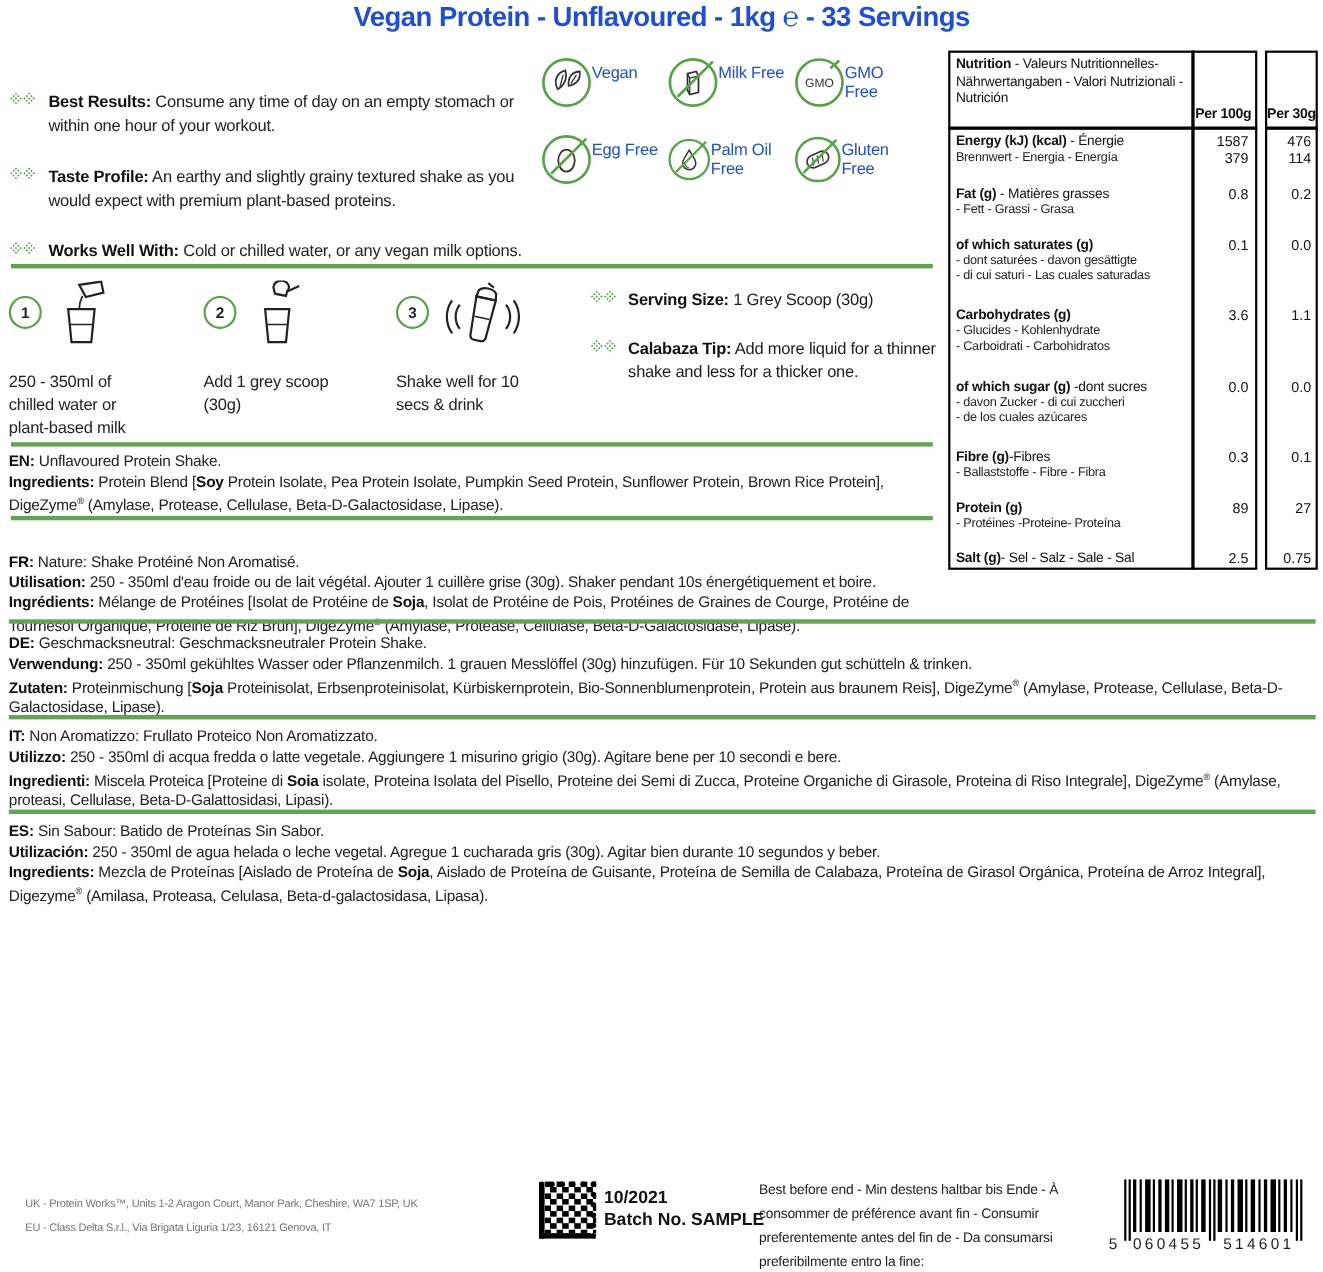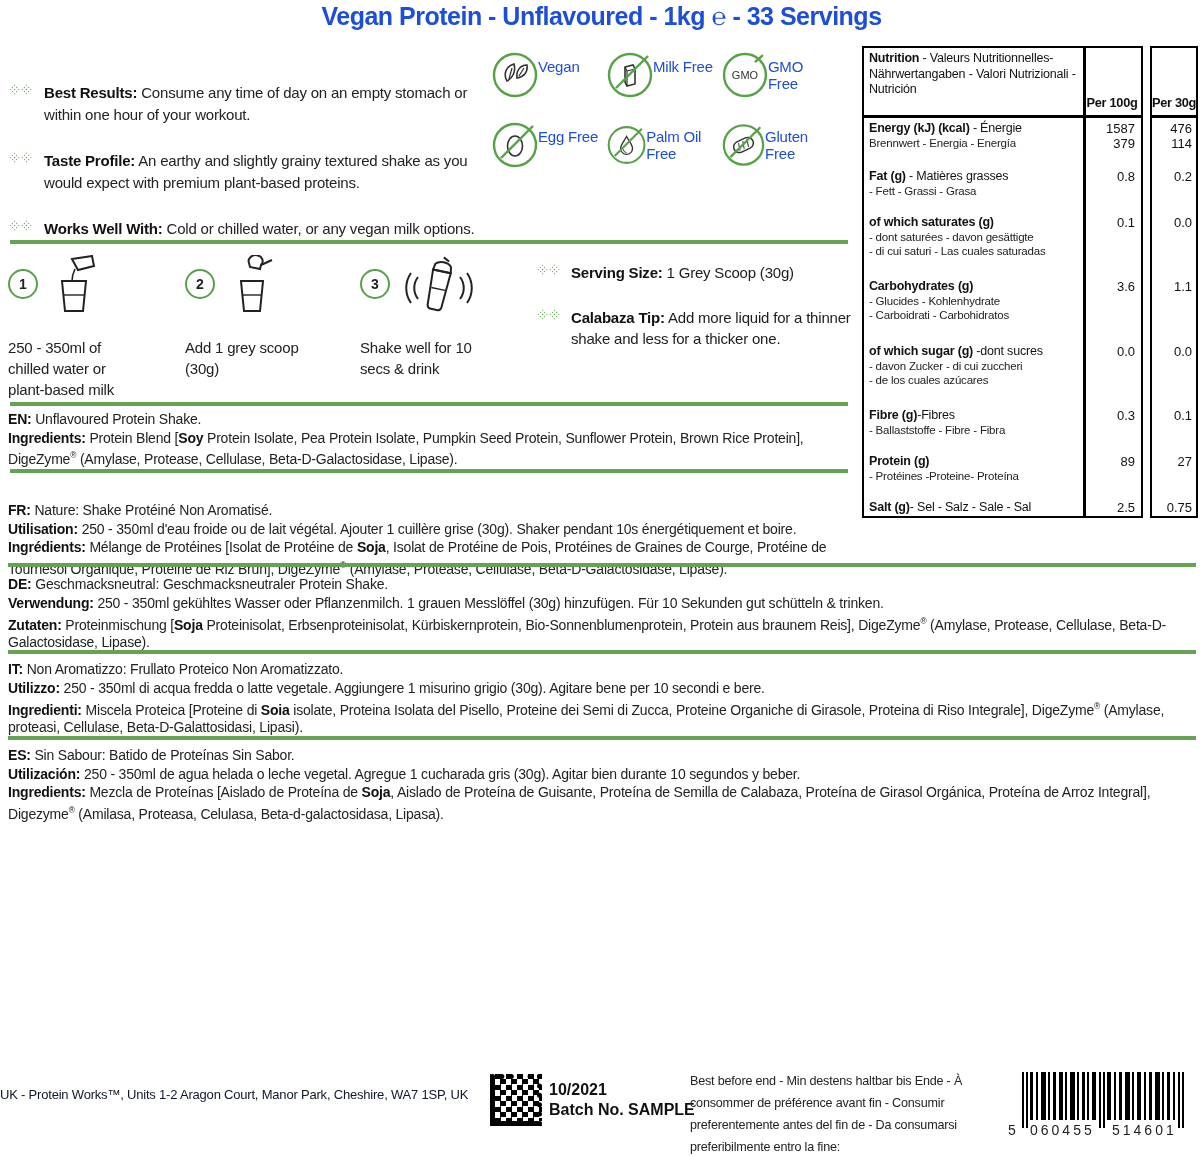--- a/index.html
+++ b/index.html
@@ -76,21 +76,21 @@
   .ch30{left:288px;width:48px;}
   #nut-rows{position:absolute;left:0;top:71px;width:336px;}
   .nrow{position:relative;}
   .nlab{position:absolute;left:7px;top:4px;width:208px;line-height:14.5px;letter-spacing:-0.2px;}
   .nlab .sub{font-size:11.5px;line-height:14.5px;color:#222;}
   .nv{position:absolute;top:4px;text-align:right;font-size:13px;line-height:15px;}
   .nv100{left:221px;width:52px;}
   .nv30{left:288px;width:42px;}
 
   
-  .addresses{position:absolute;left:0;top:1084px;font-size:13px;line-height:22px;color:#0f172a;letter-spacing:-0.2px;}
+  .addresses{position:absolute;left:23px;top:1084px;font-size:10px;line-height:22px;color:#737373;letter-spacing:-0.2px;}
   .datamatrix{position:absolute;left:490px;top:1074px;width:52px;height:52px;box-sizing:border-box;
               background:repeating-conic-gradient(#000 0% 25%, #fff 0% 50%) 0 0/11px 11px;
               border-left:5px solid #000;border-bottom:5px solid #000;
               border-top:5px dotted #000;border-right:5px dotted #000;}
   .batch{position:absolute;left:549px;top:1080px;font-size:16px;font-weight:700;line-height:20px;color:#111;}
   .bestbefore{position:absolute;left:690px;top:1070px;width:330px;
               font-size:12.6px;line-height:22px;color:#222;letter-spacing:-0.2px;}
   .barcode{position:absolute;left:1008px;top:1072px;width:192px;height:68px;}
   .bc-first{position:absolute;left:0;top:50px;font-size:14px;}
   .bc-left{position:absolute;left:22px;top:50px;font-size:14px;letter-spacing:3px;}
@@ -361,20 +361,21 @@
           </div>
           <div class="nv nv30">
             <div>0.75</div>
           </div>
         </div>
       </div>
   </div>
 
   <div class="addresses">
     <div>UK - Protein Works™, Units 1-2 Aragon Court, Manor Park, Cheshire, WA7 1SP, UK</div>
+    <div>EU - Class Delta S.r.l., Via Brigata Liguria 1/23, 16121 Genova, IT</div>
   </div>
   <div class="datamatrix"></div>
   <div class="batch">
     <div>10/2021</div>
     <div>Batch No. SAMPLE</div>
   </div>
   <div class="bestbefore">Best before end - Min destens haltbar bis Ende - À consommer de préférence avant fin - Consumir preferentemente antes del fin de - Da consumarsi preferibilmente entro la fine:</div>
 
   <div class="barcode">
     <svg width="192" height="58" viewBox="0 0 192 58">

